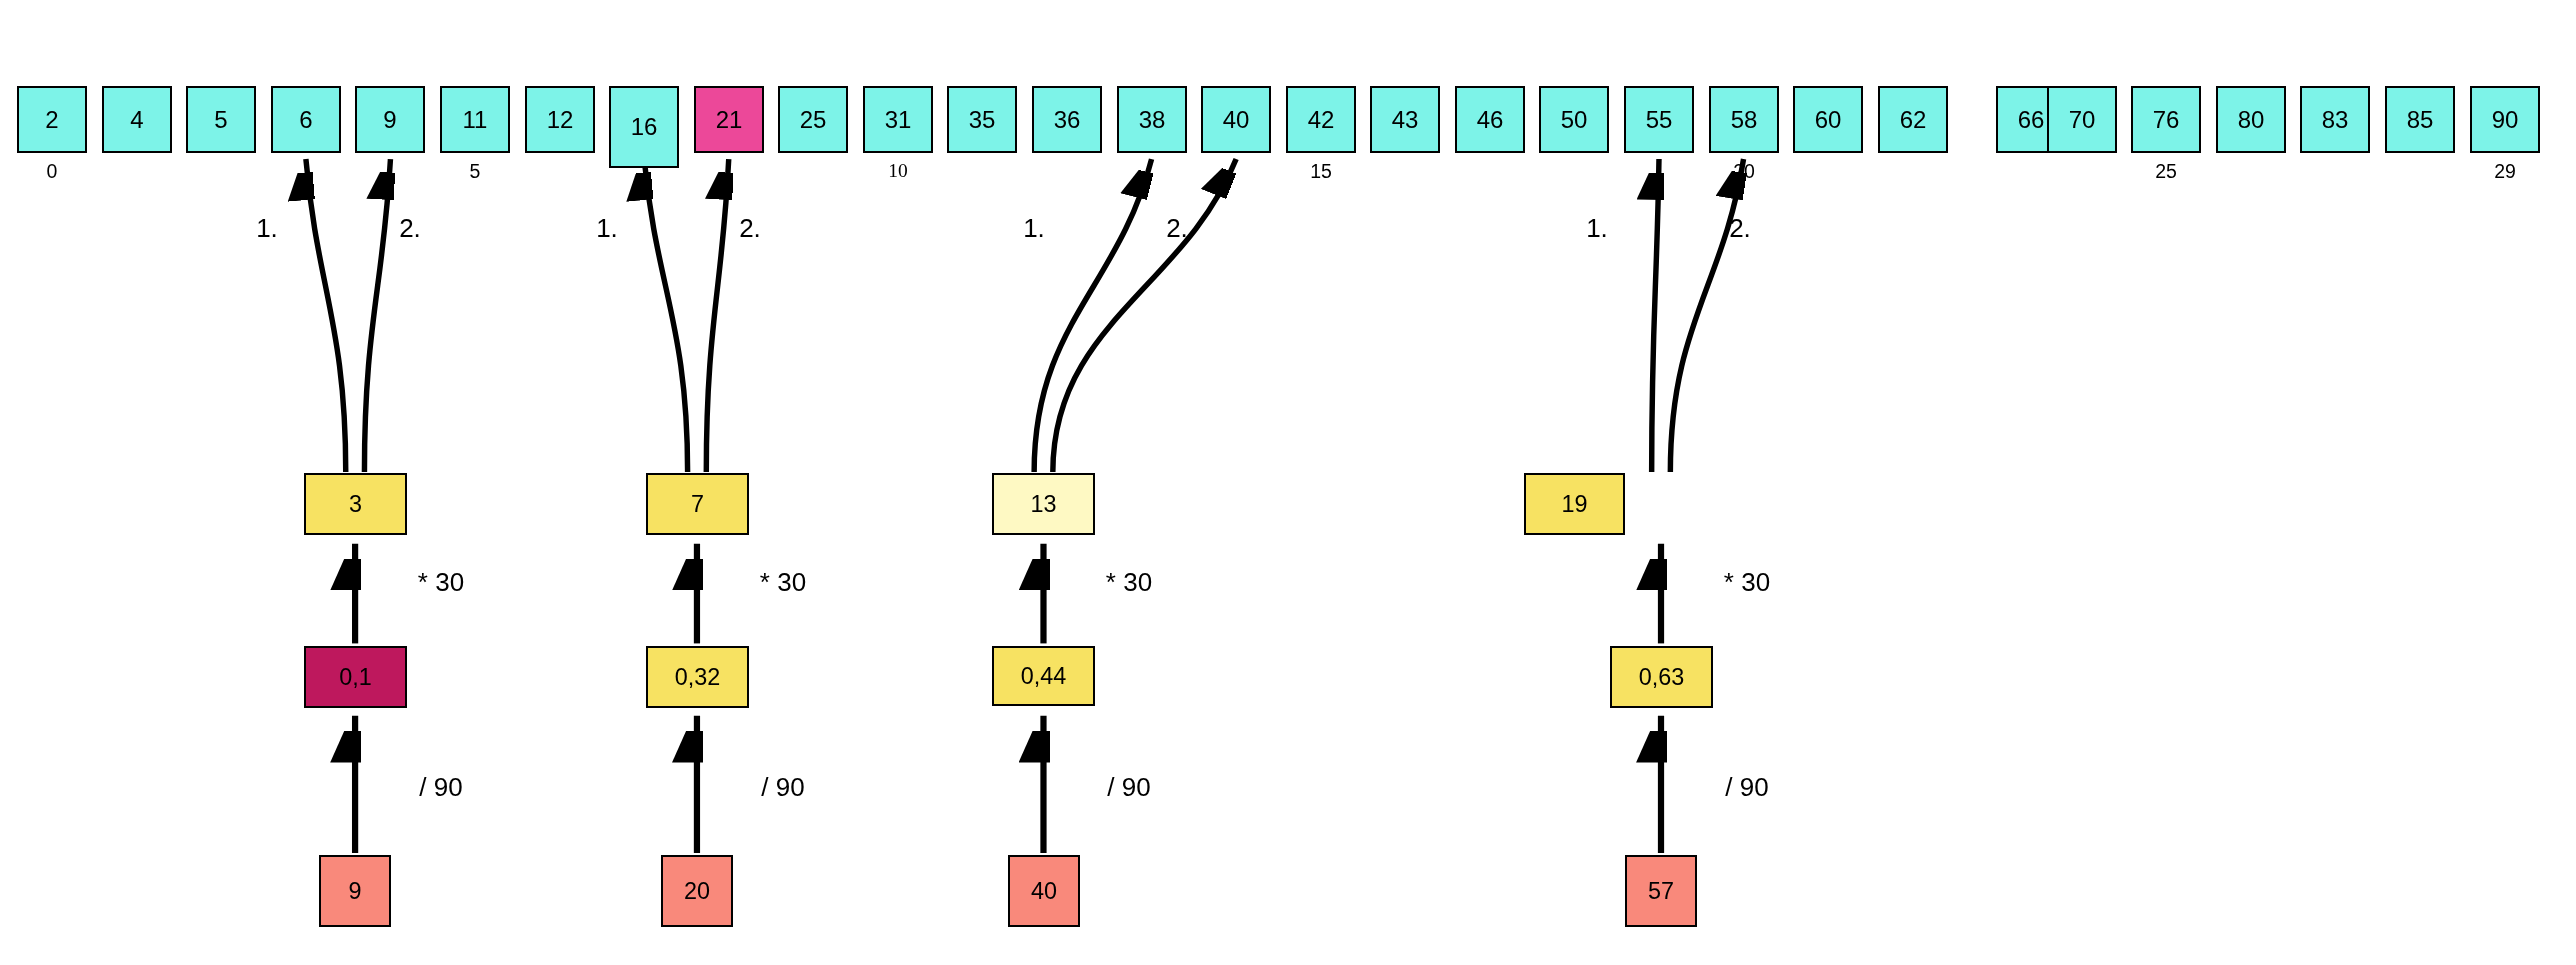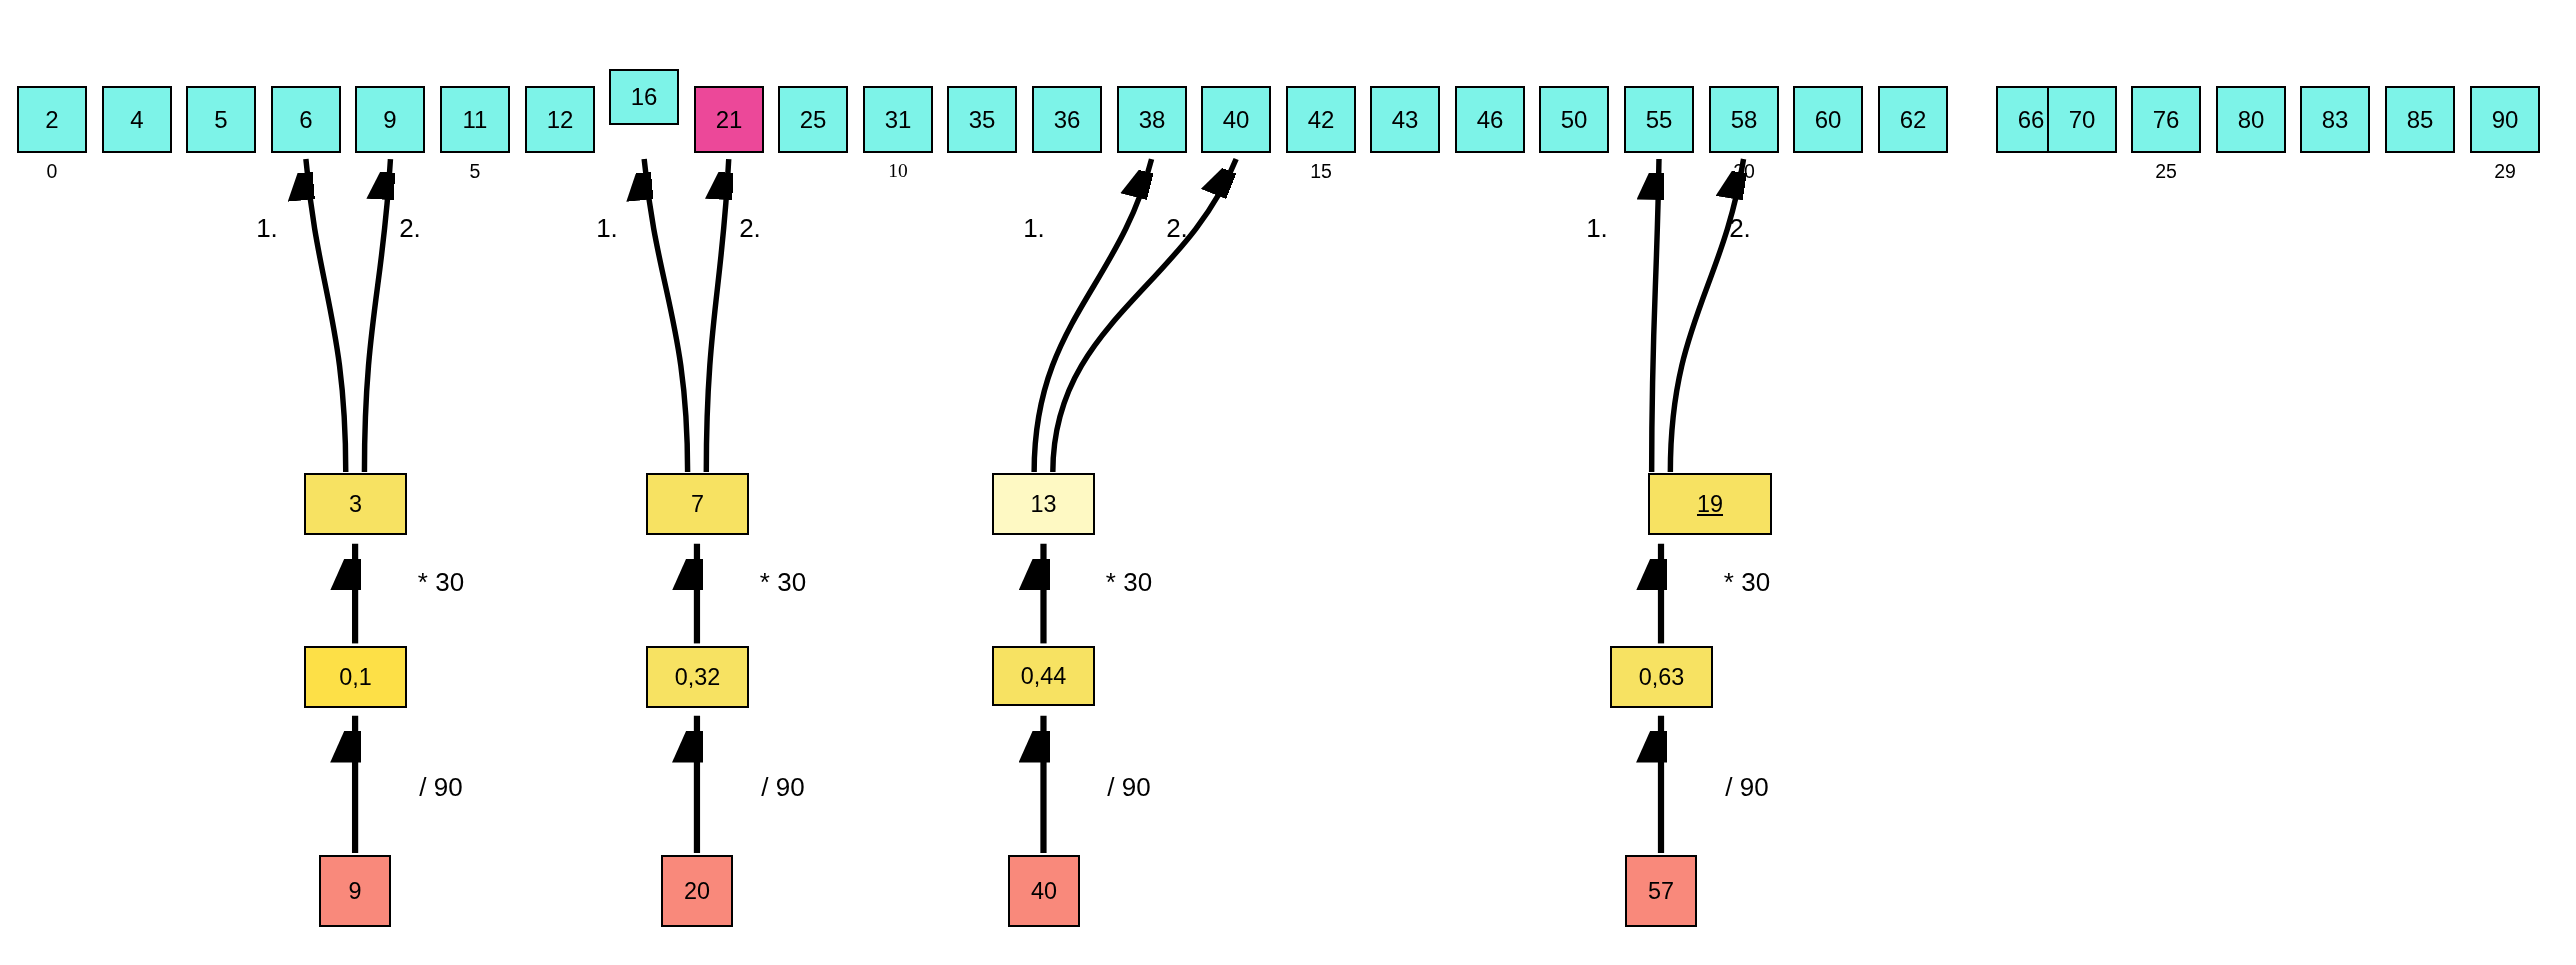--- a/index.html
+++ b/index.html
@@ -77,21 +77,21 @@
   </svg>
 
   <div id="array-row">
       <div class="box array-cell" style="left: 17px; top: 86px; width: 70px; height: 67px; background: rgb(125, 243, 232);">2</div>
       <div class="box array-cell" style="left: 102px; top: 86px; width: 70px; height: 67px; background: rgb(125, 243, 232);">4</div>
       <div class="box array-cell" style="left: 186px; top: 86px; width: 70px; height: 67px; background: rgb(125, 243, 232);">5</div>
       <div class="box array-cell" style="left: 271px; top: 86px; width: 70px; height: 67px; background: rgb(125, 243, 232);">6</div>
       <div class="box array-cell" style="left: 355px; top: 86px; width: 70px; height: 67px; background: rgb(125, 243, 232);">9</div>
       <div class="box array-cell" style="left: 440px; top: 86px; width: 70px; height: 67px; background: rgb(125, 243, 232);">11</div>
       <div class="box array-cell" style="left: 525px; top: 86px; width: 70px; height: 67px; background: rgb(125, 243, 232);">12</div>
-      <div class="box array-cell" style="left: 609px; top: 69px; width: 70px; height: 56px; background: rgb(125, 243, 232);">16</div>
+      <div class="box array-cell" style="left: 609px; top: 86px; width: 70px; height: 82px; background: rgb(125, 243, 232);">16</div>
       <div class="box array-cell" style="left: 694px; top: 86px; width: 70px; height: 67px; background: #ec4899;">21</div>
       <div class="box array-cell" style="left: 778px; top: 86px; width: 70px; height: 67px; background: rgb(125, 243, 232);">25</div>
       <div class="box array-cell" style="left: 863px; top: 86px; width: 70px; height: 67px; background: rgb(125, 243, 232);">31</div>
       <div class="box array-cell" style="left: 947px; top: 86px; width: 70px; height: 67px; background: rgb(125, 243, 232);">35</div>
       <div class="box array-cell" style="left: 1032px; top: 86px; width: 70px; height: 67px; background: rgb(125, 243, 232);">36</div>
       <div class="box array-cell" style="left: 1117px; top: 86px; width: 70px; height: 67px; background: rgb(125, 243, 232);">38</div>
       <div class="box array-cell" style="left: 1201px; top: 86px; width: 70px; height: 67px; background: rgb(125, 243, 232);">40</div>
       <div class="box array-cell" style="left: 1286px; top: 86px; width: 70px; height: 67px; background: rgb(125, 243, 232);">42</div>
       <div class="box array-cell" style="left: 1370px; top: 86px; width: 70px; height: 67px; background: rgb(125, 243, 232);">43</div>
       <div class="box array-cell" style="left: 1455px; top: 86px; width: 70px; height: 67px; background: rgb(125, 243, 232);">46</div>
@@ -113,21 +113,21 @@
       <div class="idx" style="left: 475px; top: 160px;">5</div>
       <div class="idx" style="left: 898px; top: 160px; font-family: Liberation Serif, serif;">10</div>
       <div class="idx" style="left: 1321px; top: 160px;">15</div>
       <div class="idx" style="left: 1744px; top: 160px;">20</div>
       <div class="idx" style="left: 2166px; top: 160px;">25</div>
       <div class="idx" style="left: 2505px; top: 160px;">29</div>
     </div>
   <div id="chains">
       <div>
         <div class="box" style="left: 304px; top: 473px; width: 103px; height: 62px; background: rgb(247, 226, 98);">3</div>
-        <div class="box" style="left: 304px; top: 646px; width: 103px; height: 62px; background: #fde047;">0,1</div>
+        <div class="box" style="left: 304px; top: 646px; width: 103px; height: 62px; background: #be185d;">0,1</div>
         <div class="box" style="left: 319px; top: 855px; width: 72px; height: 72px; background: rgb(249, 137, 123);">9</div>
         <div class="lbl" style="left: 441px; top: 582px;">* 30</div>
         <div class="lbl" style="left: 441px; top: 787px;">/ 90</div>
         <div class="lbl" style="left: 267px; top: 228px;">1.</div>
         <div class="lbl" style="left: 410px; top: 228px;">2.</div>
       </div>
       <div>
         <div class="box" style="left: 646px; top: 473px; width: 103px; height: 62px; background: rgb(247, 226, 98);">7</div>
         <div class="box" style="left: 646px; top: 646px; width: 103px; height: 62px; background: rgb(247, 226, 98);">0,32</div>
         <div class="box" style="left: 661px; top: 855px; width: 72px; height: 72px; background: rgb(249, 137, 123);">20</div>
@@ -139,21 +139,21 @@
       <div>
         <div class="box" style="left: 992px; top: 473px; width: 103px; height: 62px; background: #fef9c3;">13</div>
         <div class="box" style="left: 992px; top: 646px; width: 103px; height: 60px; background: rgb(247, 226, 98);">0,44</div>
         <div class="box" style="left: 1008px; top: 855px; width: 72px; height: 72px; background: rgb(249, 137, 123);">40</div>
         <div class="lbl" style="left: 1129px; top: 582px;">* 30</div>
         <div class="lbl" style="left: 1129px; top: 787px;">/ 90</div>
         <div class="lbl" style="left: 1034px; top: 228px;">1.</div>
         <div class="lbl" style="left: 1177px; top: 228px;">2.</div>
       </div>
       <div>
-        <div class="box" style="left: 1648px; top: 473px; width: 124px; height: 62px; background: rgb(247, 226, 98); text-decoration: underline;">19</div>
+        <div class="box" style="left: 1524px; top: 473px; width: 101px; height: 62px; background: rgb(247, 226, 98);">19</div>
         <div class="box" style="left: 1610px; top: 646px; width: 103px; height: 62px; background: rgb(247, 226, 98);">0,63</div>
         <div class="box" style="left: 1625px; top: 855px; width: 72px; height: 72px; background: rgb(249, 137, 123);">57</div>
         <div class="lbl" style="left: 1747px; top: 582px;">* 30</div>
         <div class="lbl" style="left: 1747px; top: 787px;">/ 90</div>
         <div class="lbl" style="left: 1597px; top: 228px;">1.</div>
         <div class="lbl" style="left: 1740px; top: 228px;">2.</div>
       </div>
     </div>
 </div>
 

